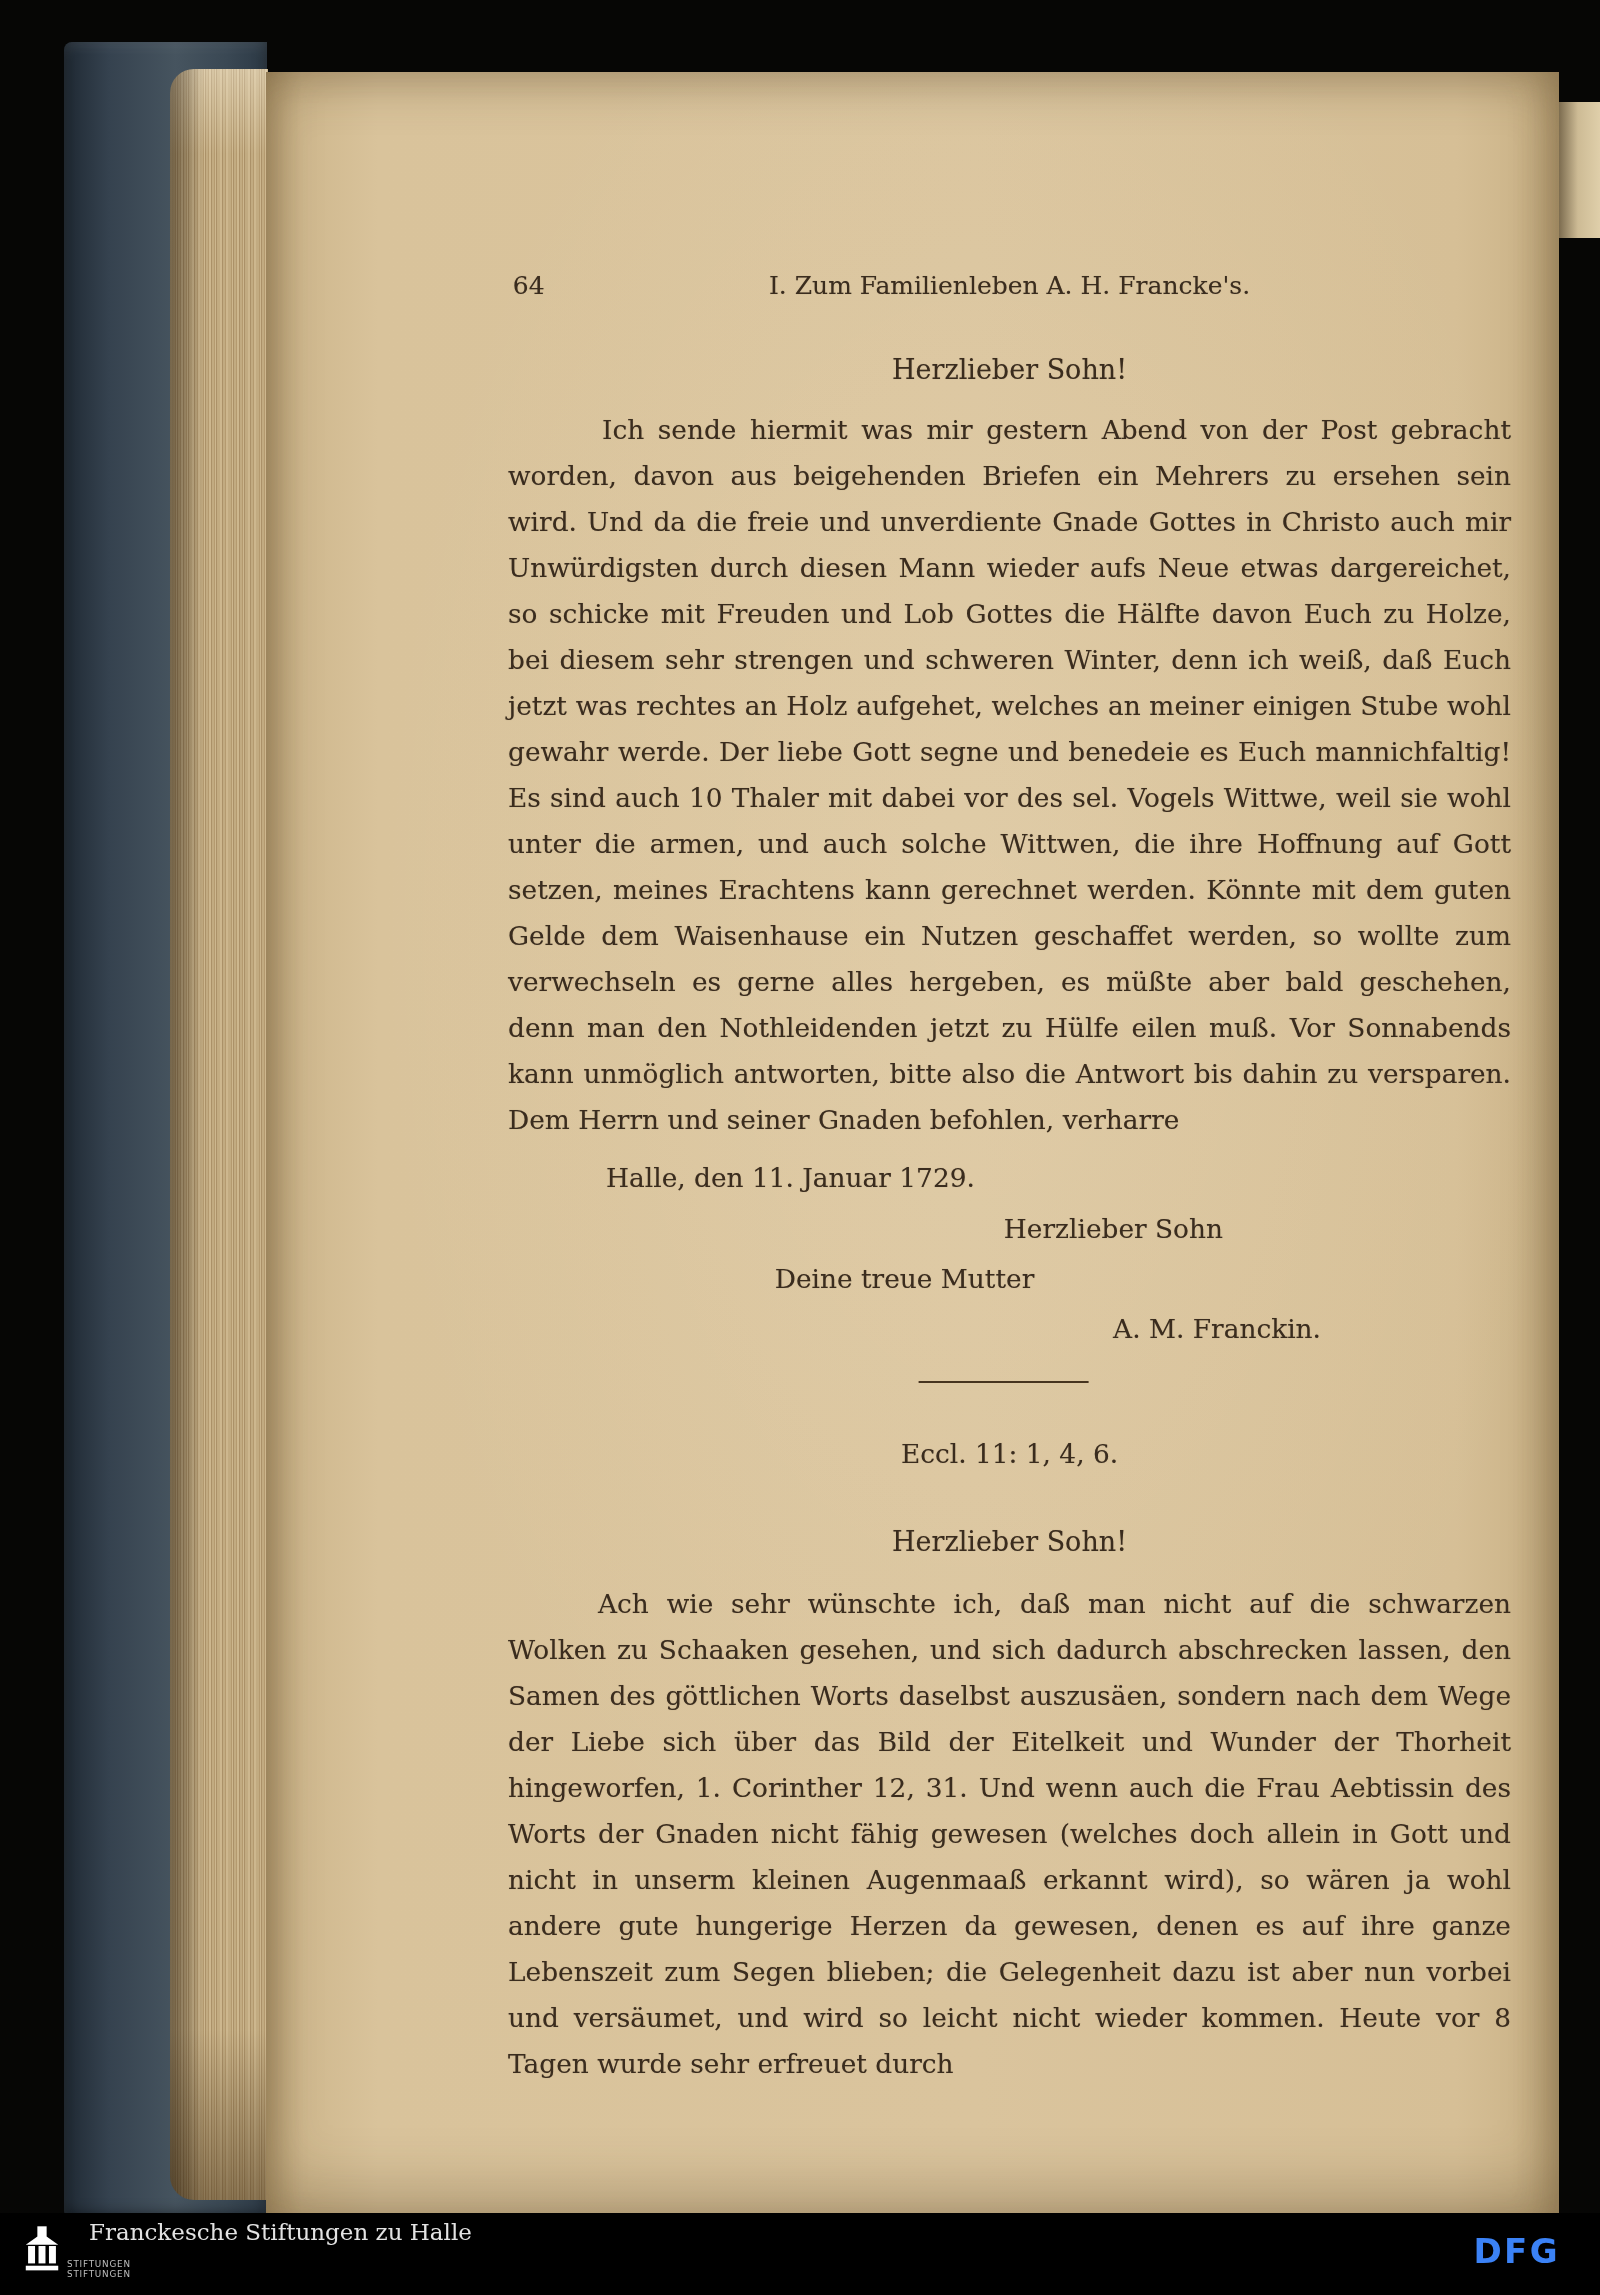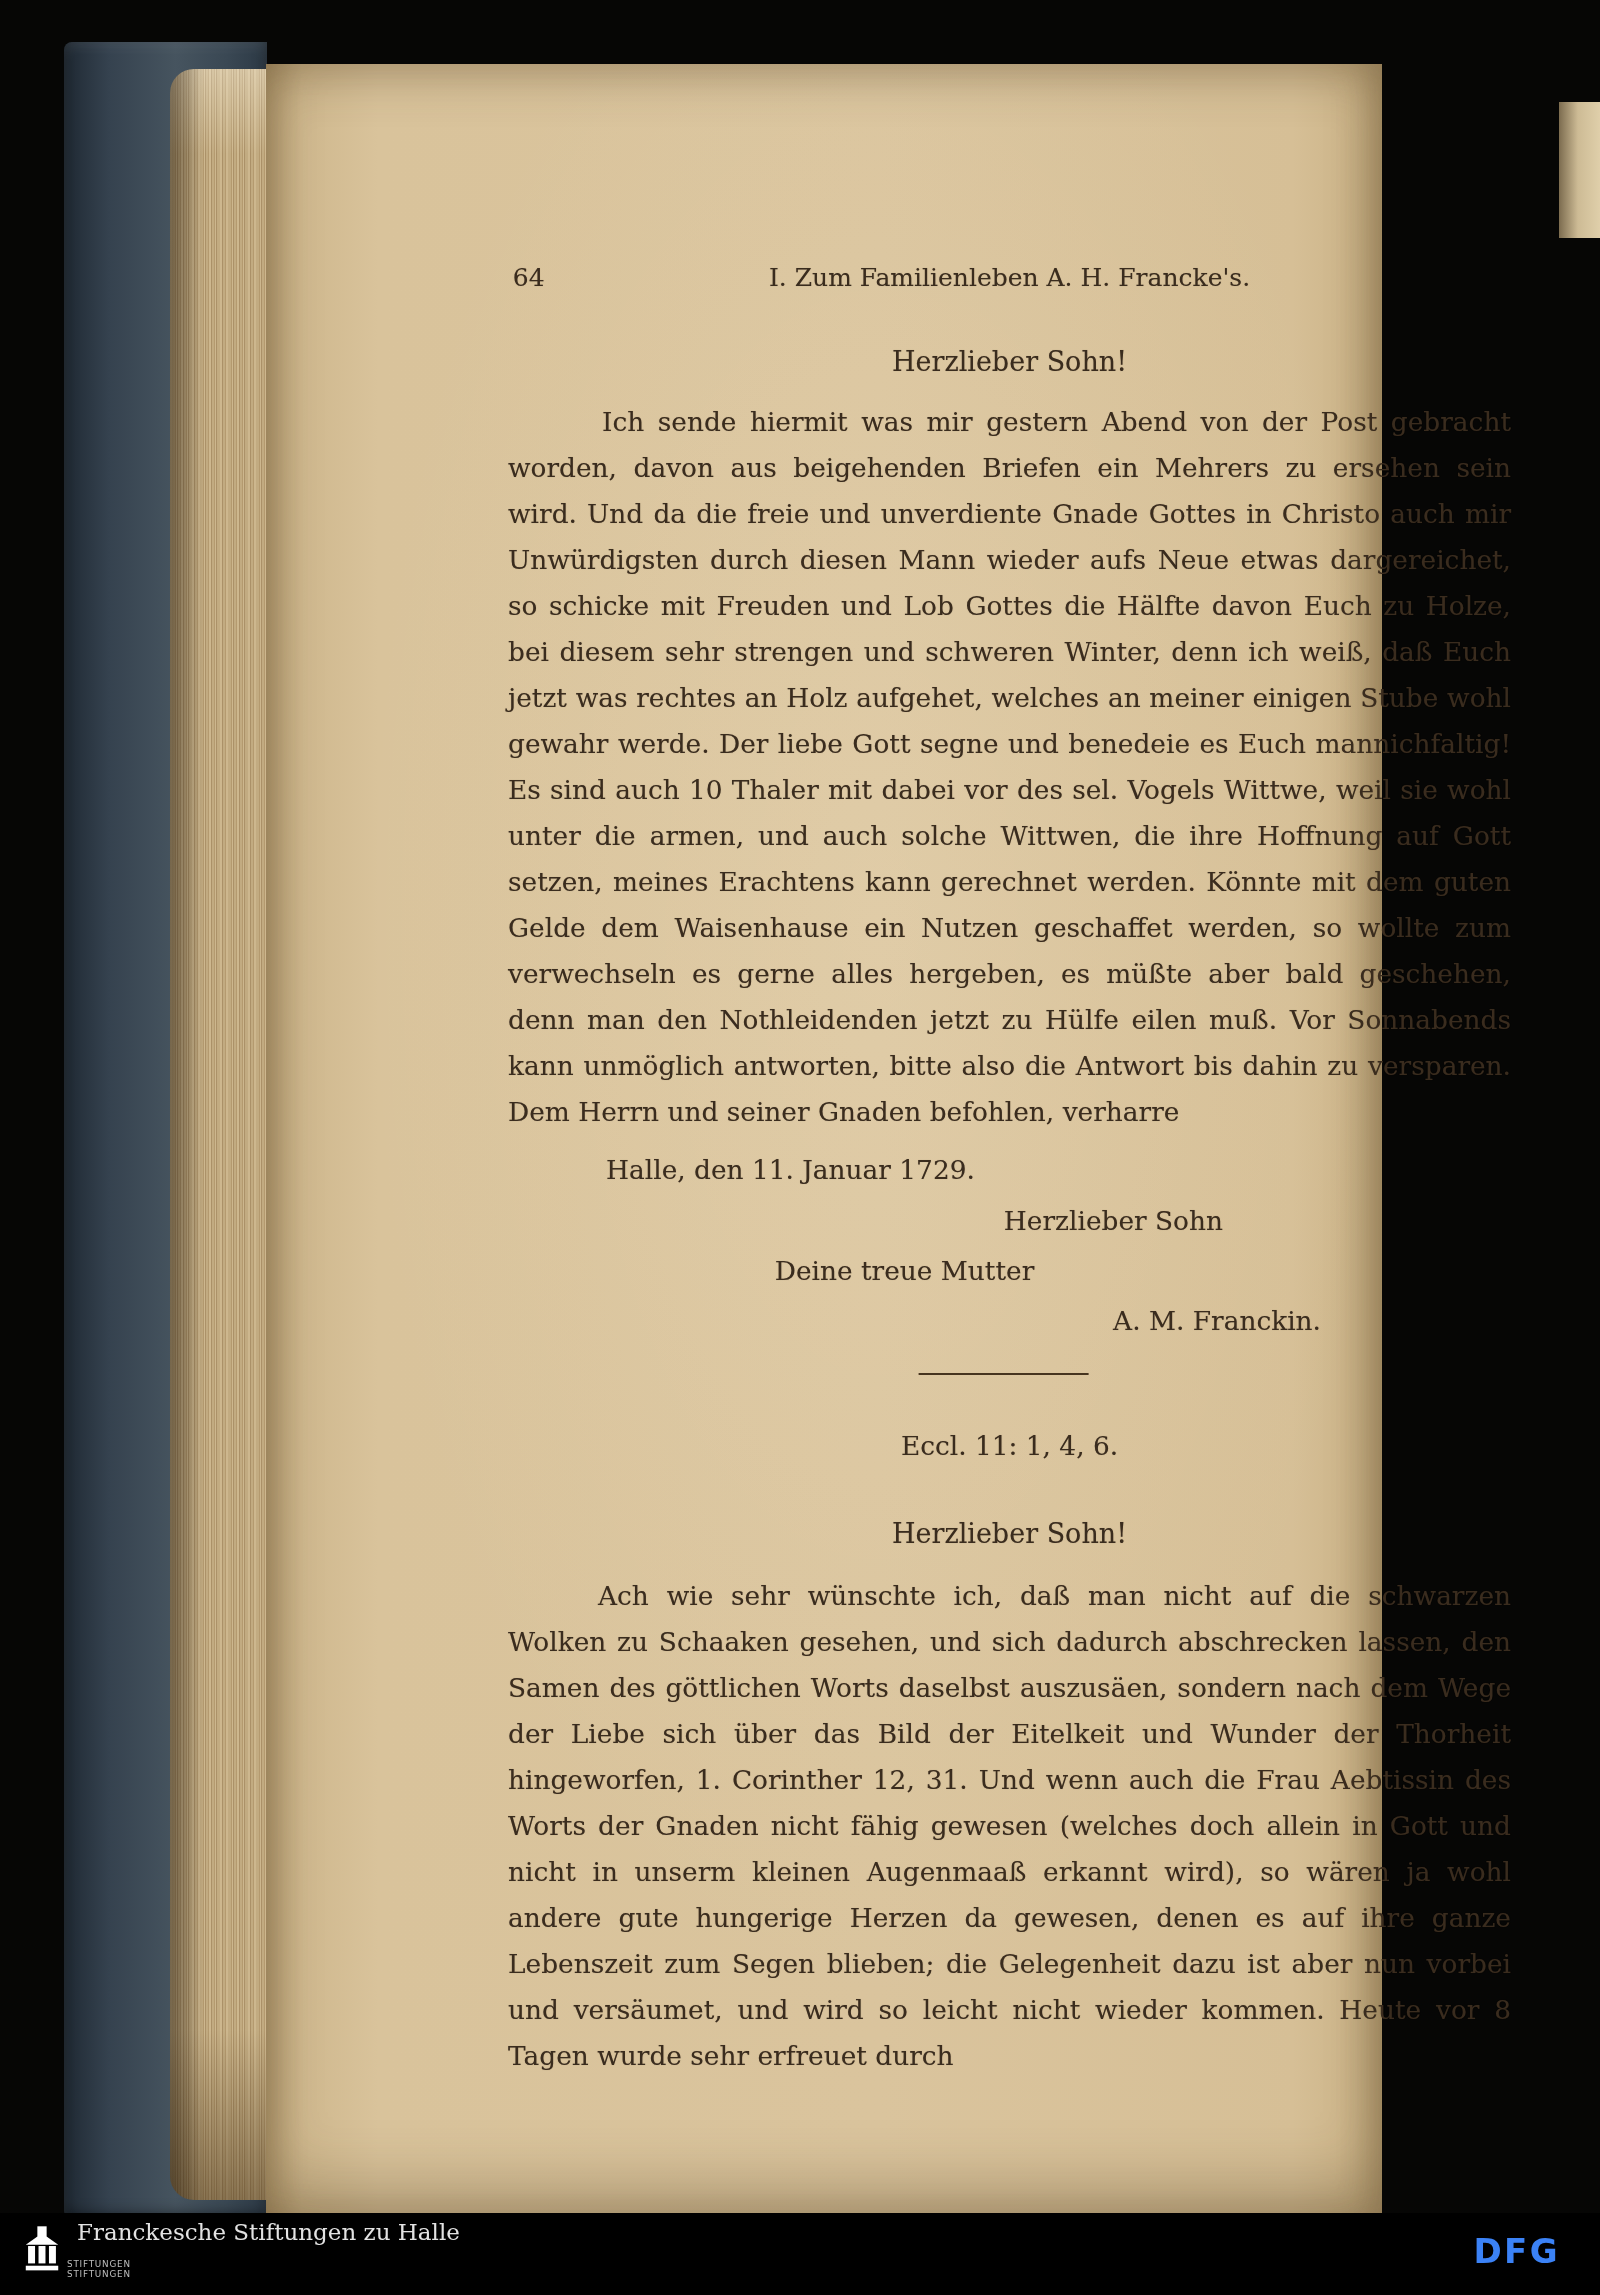--- a/index.html
+++ b/index.html
@@ -22,21 +22,21 @@
     position:absolute;left:170px;top:69px;width:98px;height:2131px;
     background:
       linear-gradient(90deg, rgba(30,20,8,.5) 0%, rgba(30,20,8,0) 35%),
       linear-gradient(180deg, rgba(255,248,230,.35) 0%, rgba(255,248,230,0) 4%, rgba(60,40,15,0) 92%, rgba(60,40,15,.45) 100%),
       repeating-linear-gradient(90deg,#cdb78e 0 1.6px,#ab9168 1.6px 2.4px,#c2ab81 2.4px 4.8px,#b49a6f 4.8px 5.6px);
     border-radius:24px 0 0 24px;
   }
 
   
   .page{
-    position:absolute;left:266px;top:64px;width:1116px;height:2151px;
+    position:absolute;left:266px;top:72px;width:1293px;height:2151px;
     background:
       radial-gradient(ellipse at 55% 40%, rgba(255,245,220,.16) 0%, rgba(255,245,220,0) 60%),
       linear-gradient(90deg,#b9a176 0px,#cfb88e 36px,#d9c39b 112px,#dac49d 55%,#d6bf96 92%,#c8b084 100%);
     box-shadow:
       inset 0 21px 44px rgba(75,55,25,.20),
       inset 0 -36px 56px rgba(75,55,25,.26),
       inset -14.4px 0 32px rgba(75,55,25,.18);
   }
 
   
@@ -72,21 +72,21 @@
   
   .footer-bar{
     position:absolute;left:0;bottom:0;width:1600px;height:82px;background:#000;
   }
   .fs-logo{position:absolute;left:21px;top:11.2px;width:42px;height:51px;}
   .fs-caption{
     position:absolute;left:67px;top:46px;color:#bdbdbd;
     font-family:"DejaVu Sans", sans-serif;font-size:8.8px;letter-spacing:0.8px;line-height:10.4px;width:96px;
   }
   .inst-name{
-    position:absolute;left:77px;top:6.4px;color:#e3e3e3;
+    position:absolute;left:89px;top:6.4px;color:#e3e3e3;
     font-family:"DejaVu Serif", serif;font-size:23px;
   }
   .dfg-mark{
     position:absolute;right:40px;top:17.6px;color:#3b82f6;
     font-family:"DejaVu Sans", sans-serif;font-weight:bold;font-size:34px;letter-spacing:2.4px;
   }
 </style>
 </head>
 <body>
 

